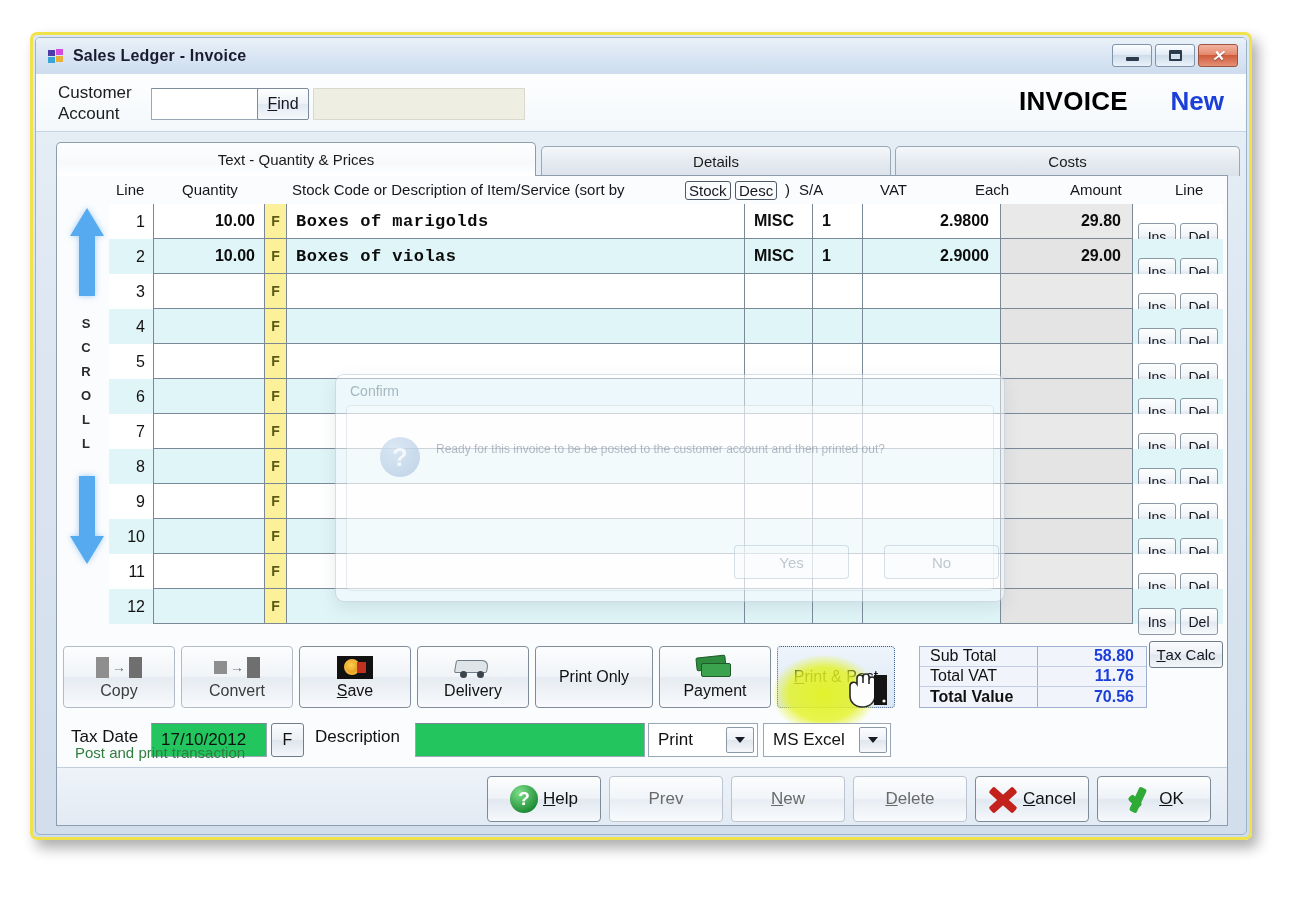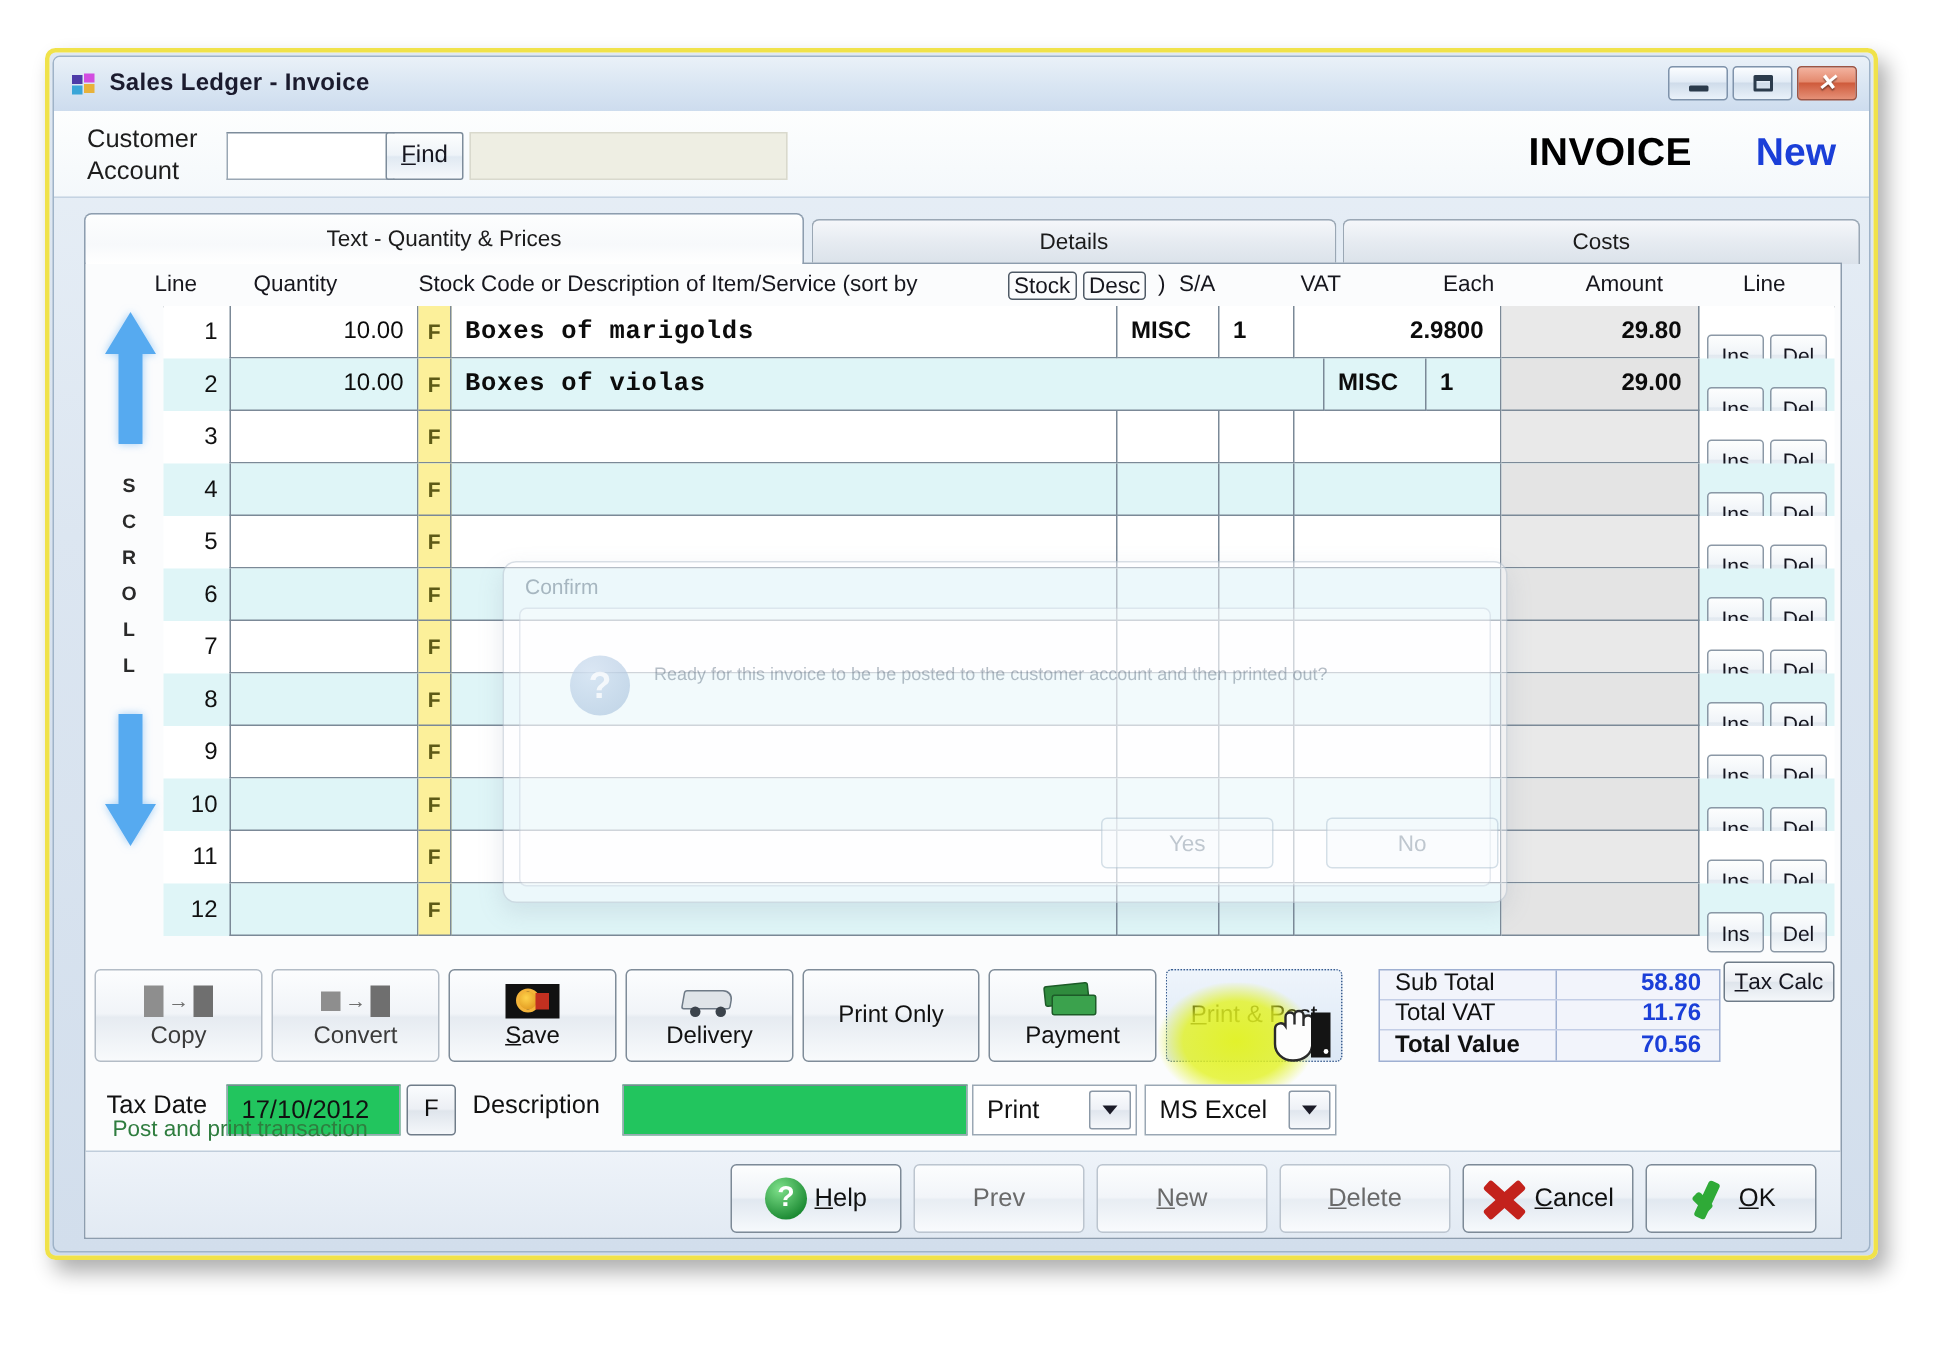--- a/index.html
+++ b/index.html
@@ -116,21 +116,21 @@
 
   
   .panel {
     position:absolute; left:20px; top:137px; right:18px; bottom: 8px;
     background:#fbfcfd; border:1px solid #8d9dae;
     overflow:hidden;
   }
 
   
   .colhdr { position:absolute; left:0; top:2px; right:0; height:26px; font-size:15px; color:#16161d; }
-  .colhdr span { position:absolute; top:3px; white-space:nowrap; }
+  .colhdr span { position:absolute; top:3px; white-space:nowrap;margin-left:13px; }
   .sortbox { border:1px solid #4f5a66; border-radius:3px; padding:0 3px; }
 
   
   .scrollcol { position:absolute; left:6px; top:30px; width:46px; height:395px; }
   .arrow-up, .arrow-dn {
     position:absolute; left:6px; width:36px; height:92px;
     filter: drop-shadow(0 0 3px rgba(90,170,240,.55));
   }
   .arrow-up { top:0; }
   .arrow-dn { top:268px; }
@@ -139,21 +139,21 @@
     font-size:13px; font-weight:bold; color:#2a2a2a; line-height:24px; text-align:center;
   }
 
   
   .grid { position:absolute; left:52px; top:28px; right:4px; }
   .row { position:relative; height:35px; display:flex; align-items:stretch; }
   .row.odd  { background:#ffffff; }
   .row.even { background:#dff5f7; }
   .c { border-right:1px solid #7b8997; border-bottom:1px solid #7b8997; display:flex; align-items:center; font-size:16px; color:#0c0c0c; }
   .c-linenum { width:44px; border:none; justify-content:flex-end; padding-right:8px; font-size:16px; color:#111; }
-  .c-qty  { width:126px; border-left:1px solid #7b8997; justify-content:flex-end; padding-right:9px; font-weight:normal; }
+  .c-qty  { width:112px; border-left:1px solid #7b8997; justify-content:flex-end; padding-right:9px; font-weight:bold; }
   .c-f    { width:22px; background:#fcf09a; justify-content:center; font-size:14px; font-weight:bold; color:#5d5a16; }
   .c-desc { flex:1 1 auto; padding-left:9px; font-family:"Liberation Mono", monospace; font-weight:bold; font-size:17px; letter-spacing:.5px; }
   .c-sa   { width:68px; padding-left:9px; font-weight:bold; }
   .c-vat  { width:50px; padding-left:9px; font-weight:bold; }
   .c-each { width:138px; justify-content:flex-end; padding-right:11px; font-weight:bold; }
   .c-amt  { width:132px; justify-content:flex-end; padding-right:11px; font-weight:bold; background:#e9e9e9; }
   .row.even .c-amt { background:#e4e4e4; }
   .c-btns { width:90px; border:none; display:flex; align-items:center; justify-content:center; gap:4px; }
   .minibtn {
     width:38px; height:27px; border:1px solid #8b98a6; border-radius:3px;
@@ -419,20 +419,21 @@
                 <span class="minibtn">Del</span>
               </div>
             </div>
             <div class="row even">
               <div class="c c-linenum">2</div>
               <div class="c c-qty">10.00</div>
               <div class="c c-f">F</div>
               <div class="c c-desc">Boxes of violas</div>
               <div class="c c-sa">MISC</div>
               <div class="c c-vat">1</div>
+              <div class="c c-each">2.9000</div>
               <div class="c c-amt">29.00</div>
               <div class="c c-btns">
                 <span class="minibtn">Ins</span>
                 <span class="minibtn">Del</span>
               </div>
             </div>
             <div class="row odd">
               <div class="c c-linenum">3</div>
               <div class="c c-qty"></div>
               <div class="c c-f">F</div>

